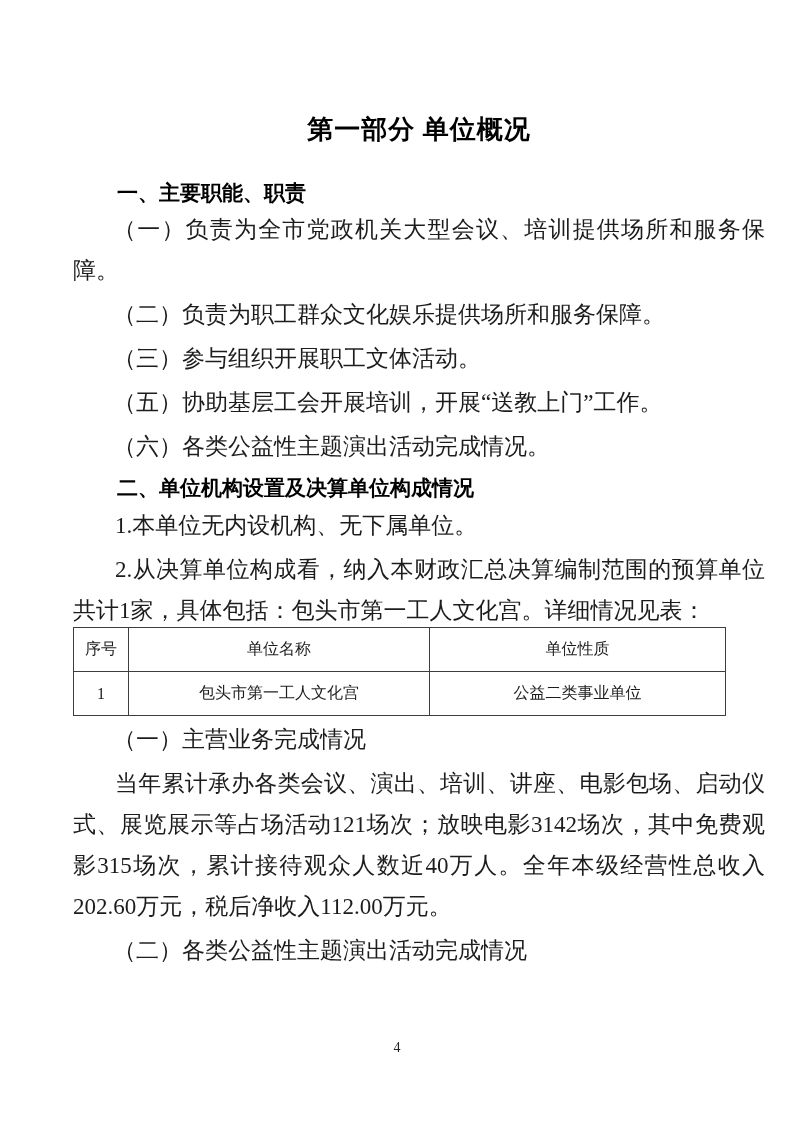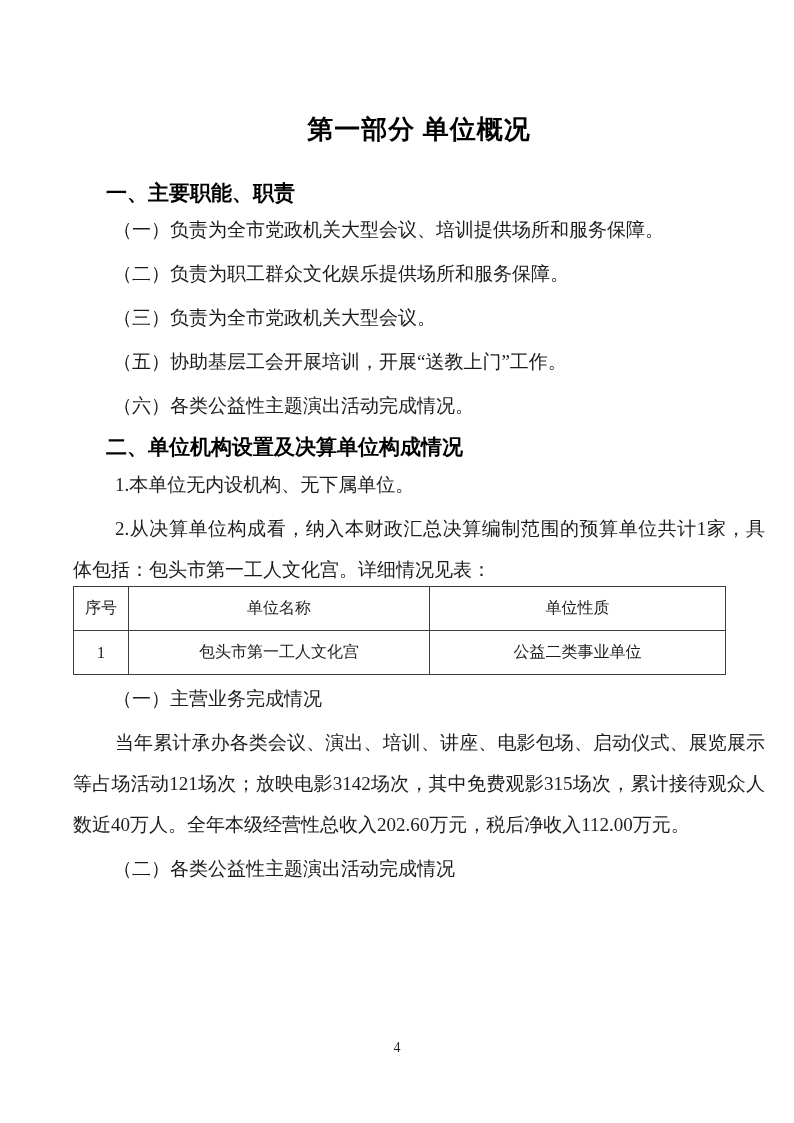--- a/index.html
+++ b/index.html
@@ -17,33 +17,33 @@
     margin:0;
     text-align:center;
     font-size:26px;
     line-height:36px;
     font-weight:bold;
     color:#000000;
     letter-spacing:1px;
     font-family:"Liberation Serif","DejaVu Serif",serif;
   }
   .sec-heading{
-    margin:0 0 0 33px;
+    margin:0 0 0 44px;
     font-size:21px;
     line-height:29px;
     font-weight:bold;
     color:#000000;
     font-family:"Liberation Sans","DejaVu Sans",sans-serif;
   }
   .sec1-heading{margin-top:30px;}
   .sec2-heading{margin-top:6px;}
   .sec3-heading{margin-top:16px;}
   .para{
     margin:3px 0 0 0;
-    font-size:19px;
+    font-size:23px;
     line-height:41px;
     text-indent:40px;
     text-align:justify;
     color:#1c1c1c;
   }
   .para.first{margin-top:2px;}
   .para.num-item{text-indent:42px;}
   .unit-table{
     width:652px;
     margin-top:-4px;
@@ -77,21 +77,21 @@
 </head>
 <body>
 
 <div class="page">
 
   <h1 class="doc-title">第一部分 单位概况</h1>
 
   <h2 class="sec-heading sec1-heading">一、主要职能、职责</h2>
   <p class="para first">（一）负责为全市党政机关大型会议、培训提供场所和服务保障。</p>
   <p class="para">（二）负责为职工群众文化娱乐提供场所和服务保障。</p>
-  <p class="para">（三）负责为全市党政机关大型会议。</p>
+  <p class="para">（三）参与组织开展职工文体活动。</p>
   <p class="para">（五）协助基层工会开展培训，开展“送教上门”工作。</p>
   <p class="para">（六）各类公益性主题演出活动完成情况。</p>
 
   <h2 class="sec-heading sec2-heading">二、单位机构设置及决算单位构成情况</h2>
   <p class="para num-item">1.本单位无内设机构、无下属单位。</p>
   <p class="para num-item">2.从决算单位构成看，纳入本财政汇总决算编制范围的预算单位共计1家，具体包括：包头市第一工人文化宫。详细情况见表：</p>
 
   <table class="unit-table">
     <colgroup>
         <col class="c0">

